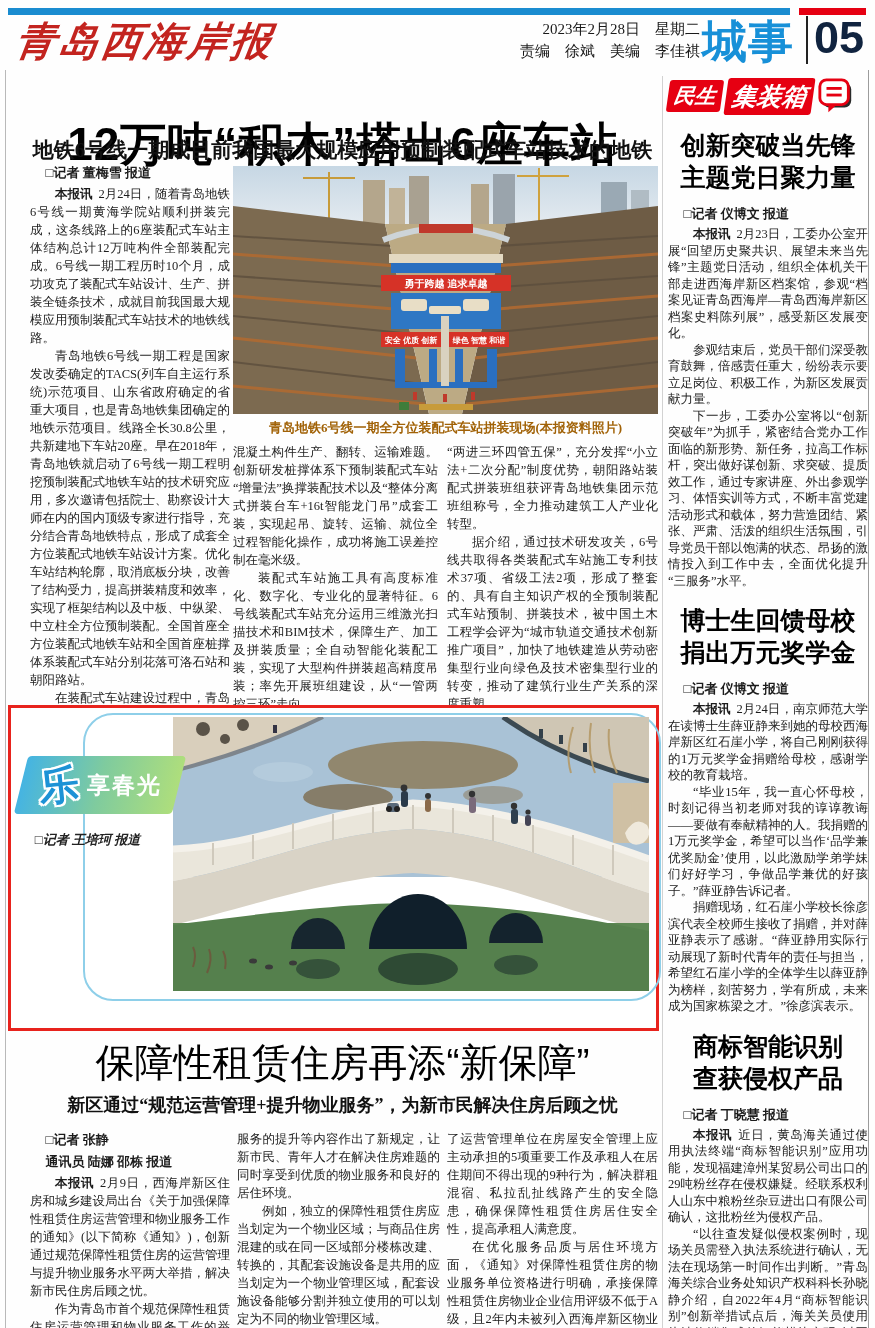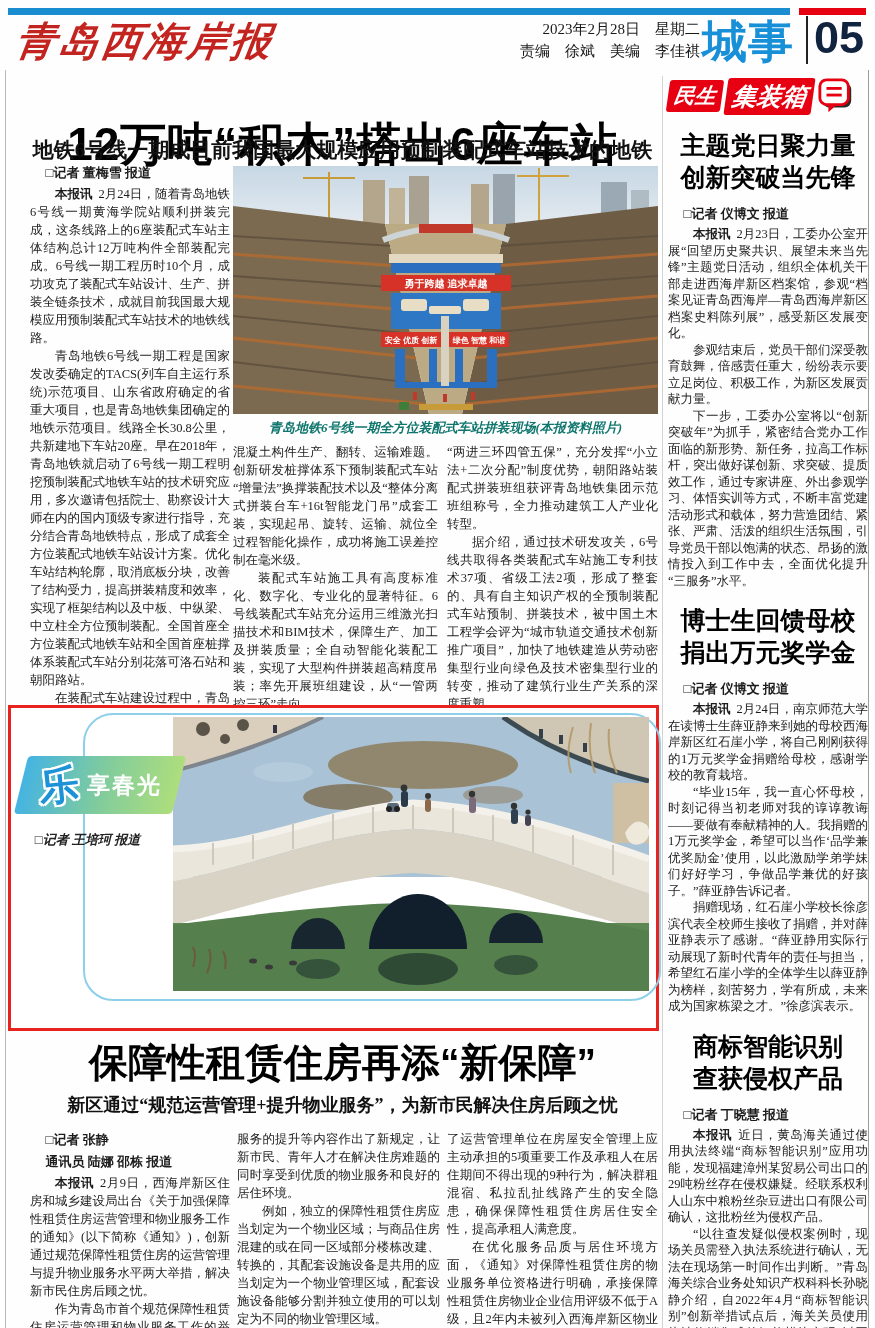--- a/index.html
+++ b/index.html
@@ -26,21 +26,21 @@
   .h-main{position:absolute;left:25px;top:78px;width:635px;text-align:center;
           font-family:"Liberation Sans",sans-serif;font-weight:900;font-size:46px;
           letter-spacing:1px;color:#000;white-space:nowrap;margin-top:36px;}
   .h-sub{position:absolute;left:25px;top:136px;width:635px;text-align:center;
          font-weight:bold;font-size:21px;color:#111;}
   p.body{margin:0;font-size:12.5px;line-height:18px;text-align:justify;text-indent:2em;}
   p.cont{text-indent:0;}
   .lead{font-weight:bold;font-family:"Liberation Sans",sans-serif;margin-right:6px;}
   .byline{font-size:13px;line-height:20px;padding-left:1.2em;margin:0 0 2px 0;font-weight:bold;}
   .caption{position:absolute;left:233px;top:419px;width:425px;text-align:center;
-           font-style:italic;font-weight:bold;font-size:13px;color:#0f766e;}
+           font-weight:bold;font-size:13px;color:#a16207;}
   
   .sidebar{position:absolute;left:668px;top:76px;width:200px;}
   .ms-badge{display:flex;align-items:center;height:40px;margin-bottom:10px;}
   .ms-part{background:#e60012;color:#fff;font-family:"Liberation Sans",sans-serif;
            font-weight:900;font-style:italic;transform:skewX(-8deg);
            padding:2px 6px;margin-right:4px;border-radius:3px;white-space:nowrap;}
   .ms-p1{font-size:21px;}
   .ms-p2{font-size:25px;}
   .sb-title{font-weight:900;font-size:25px;line-height:32px;text-align:center;
             color:#000;margin:14px 0 10px 0;}
@@ -60,21 +60,21 @@
                 text-shadow:-2px 0 #fff,2px 0 #fff,0 -2px #fff,0 2px #fff,
                             -2px -2px #fff,2px 2px #fff,-2px 2px #fff,2px -2px #fff;}
   .spring-badge .small{font-family:"Liberation Sans",sans-serif;font-weight:700;font-size:23px;
                 color:#fff;margin-left:8px;transform:skewX(14deg);letter-spacing:2px;}
   .spring-text{position:absolute;left:16px;top:122px;width:142px;
                font-style:italic;font-size:13px;line-height:21px;color:#222;}
   .spring-text .byline{padding-left:0.6em;font-size:13px;}
   .spring-text p.body{font-size:13px;line-height:21px;text-align:justify;}
   
   .h-housing{position:absolute;left:25px;top:1036px;width:635px;text-align:center;
-             font-family:"Liberation Sans",sans-serif;font-weight:700;font-size:39px;
+             font-family:"Liberation Sans",sans-serif;font-weight:400;font-size:39px;
              color:#000;white-space:nowrap;}
   .h-housing-sub{position:absolute;left:25px;top:1093px;width:635px;text-align:center;
                  font-weight:bold;font-size:18px;color:#111;}
   .hcol p.body{font-size:12.5px;line-height:18px;}
   
   .textcol{position:absolute;overflow:hidden;}
 </style>
 </head>
 <body>
 
@@ -326,22 +326,22 @@
         <rect x="6" y="6" width="30" height="26" rx="7" fill="#2a2a2a"></rect>
         <rect x="3" y="3" width="30" height="26" rx="7" fill="#ffffff" stroke="#e60012" stroke-width="3"></rect>
         <line x1="10" y1="12" x2="26" y2="12" stroke="#e60012" stroke-width="3"></line>
         <line x1="10" y1="19" x2="26" y2="19" stroke="#e60012" stroke-width="3"></line>
         <path d="M12,29 L12,37 L21,29 Z" fill="#e60012"></path>
       </svg>
     </div>
 
     <div class="sb-art">
       <div class="sb-title">
+        <div>创新突破当先锋</div>
         <div>主题党日聚力量</div>
-        <div>创新突破当先锋</div>
       </div>
       <p class="byline">□记者 仪博文 报道</p>
       <p class="body"><b class="lead">本报讯</b><span>2月23日，工委办公室开展“回望历史聚共识、展望未来当先锋”主题党日活动，组织全体机关干部走进西海岸新区档案馆，参观“档案见证青岛西海岸—青岛西海岸新区档案史料陈列展”，感受新区发展变化。</span></p>
       <p class="body">参观结束后，党员干部们深受教育鼓舞，倍感责任重大，纷纷表示要立足岗位、积极工作，为新区发展贡献力量。</p>
       <p class="body">下一步，工委办公室将以“创新突破年”为抓手，紧密结合党办工作面临的新形势、新任务，拉高工作标杆，突出做好谋创新、求突破、提质效工作，通过专家讲座、外出参观学习、体悟实训等方式，不断丰富党建活动形式和载体，努力营造团结、紧张、严肃、活泼的组织生活氛围，引导党员干部以饱满的状态、昂扬的激情投入到工作中去，全面优化提升“三服务”水平。</p>
     </div>
 
     <div class="sb-art">
       <div class="sb-title">
         <div>博士生回馈母校</div>

